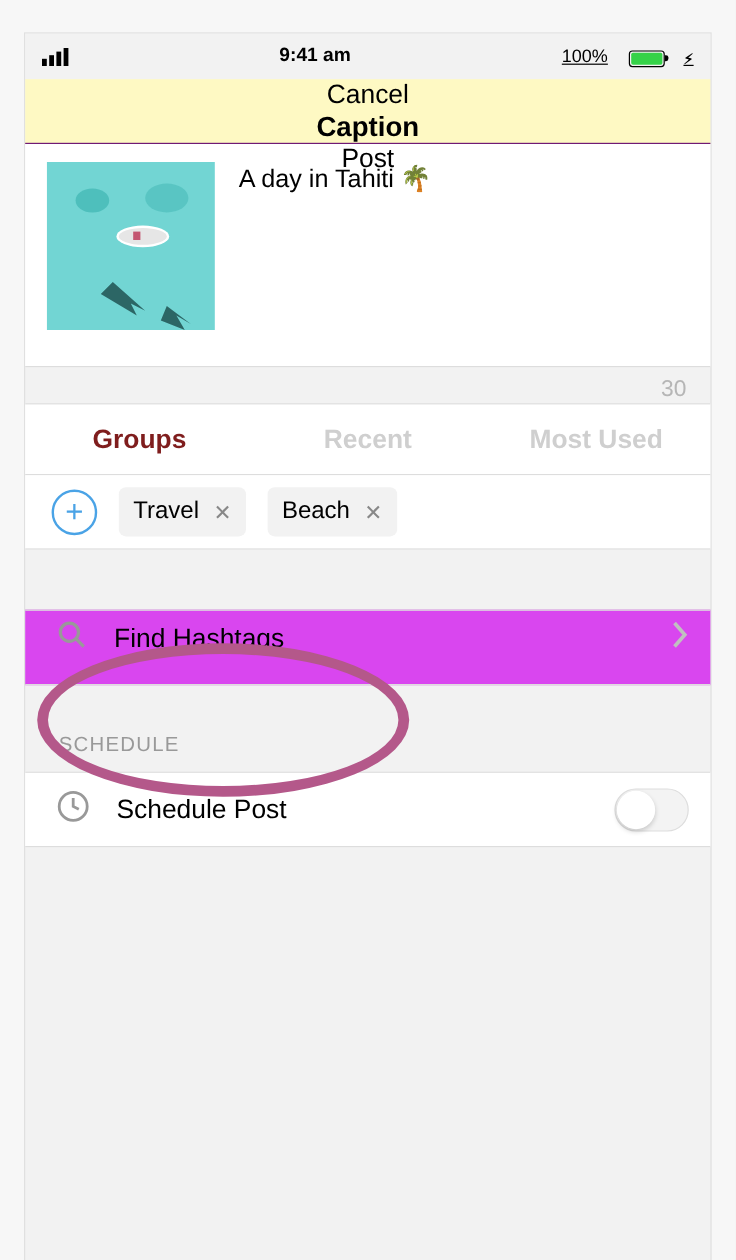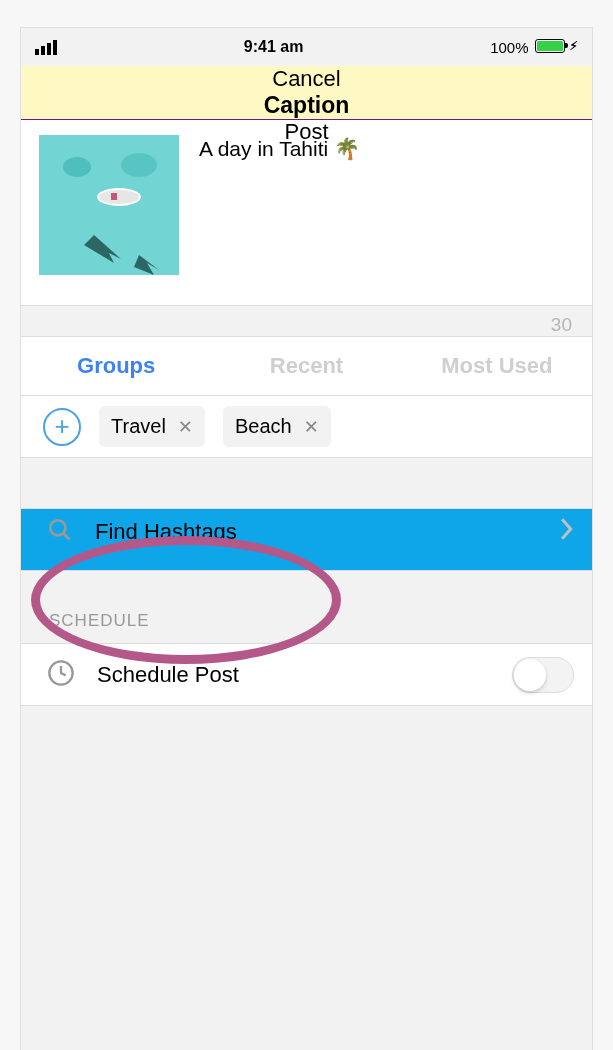--- a/index.html
+++ b/index.html
@@ -54,22 +54,23 @@
     .signal-bars span:nth-child(1) { height: 6px; }
     .signal-bars span:nth-child(2) { height: 9px; }
     .signal-bars span:nth-child(3) { height: 12px; }
     .signal-bars span:nth-child(4) { height: 15px; }
     .status-time {
       font-weight: 600;
       font-size: 16px;
     }
     .status-right {
       display: flex;
-      align-items: flex-start;
-      gap: 3px;
+      align-items: flex-end;
+      gap: 14px;
+      text-decoration: underline;
     }
     .battery-pct {
       font-size: 15px;
       font-weight: 500;
     }
     .battery {
       width: 30px;
       height: 14px;
       border: 1.5px solid #000;
       border-radius: 3px;
@@ -158,21 +159,21 @@
     }
     .tab {
       flex: 1;
       text-align: center;
       padding: 16px 0;
       font-size: 22px;
       font-weight: 700;
       color: #cfcfcf;
     }
     .tab.active {
-      color: #3b82f6;
+      color: #7f1d1d;
     }
     
     .chips-row {
       background: #fff;
       padding: 10px 22px;
       display: flex;
       align-items: center;
       gap: 18px;
       border-bottom: 1px solid #ddd;
     }
@@ -203,21 +204,21 @@
       gap: 12px;
       font-size: 20px;
       color: #000;
     }
     .chip .x {
       color: #888;
       font-size: 18px;
     }
     
     .find-row {
-      background: #0ea5e9;
+      background: #d946ef;
       height: 63px;
       display: flex;
       align-items: center;
       padding: 0 18px 16px 26px;
       border-top: 1px solid #ddd;
       border-bottom: 1px solid #ddd;
       margin-top: 50px;
       position: relative;
       z-index: 1;
     }

